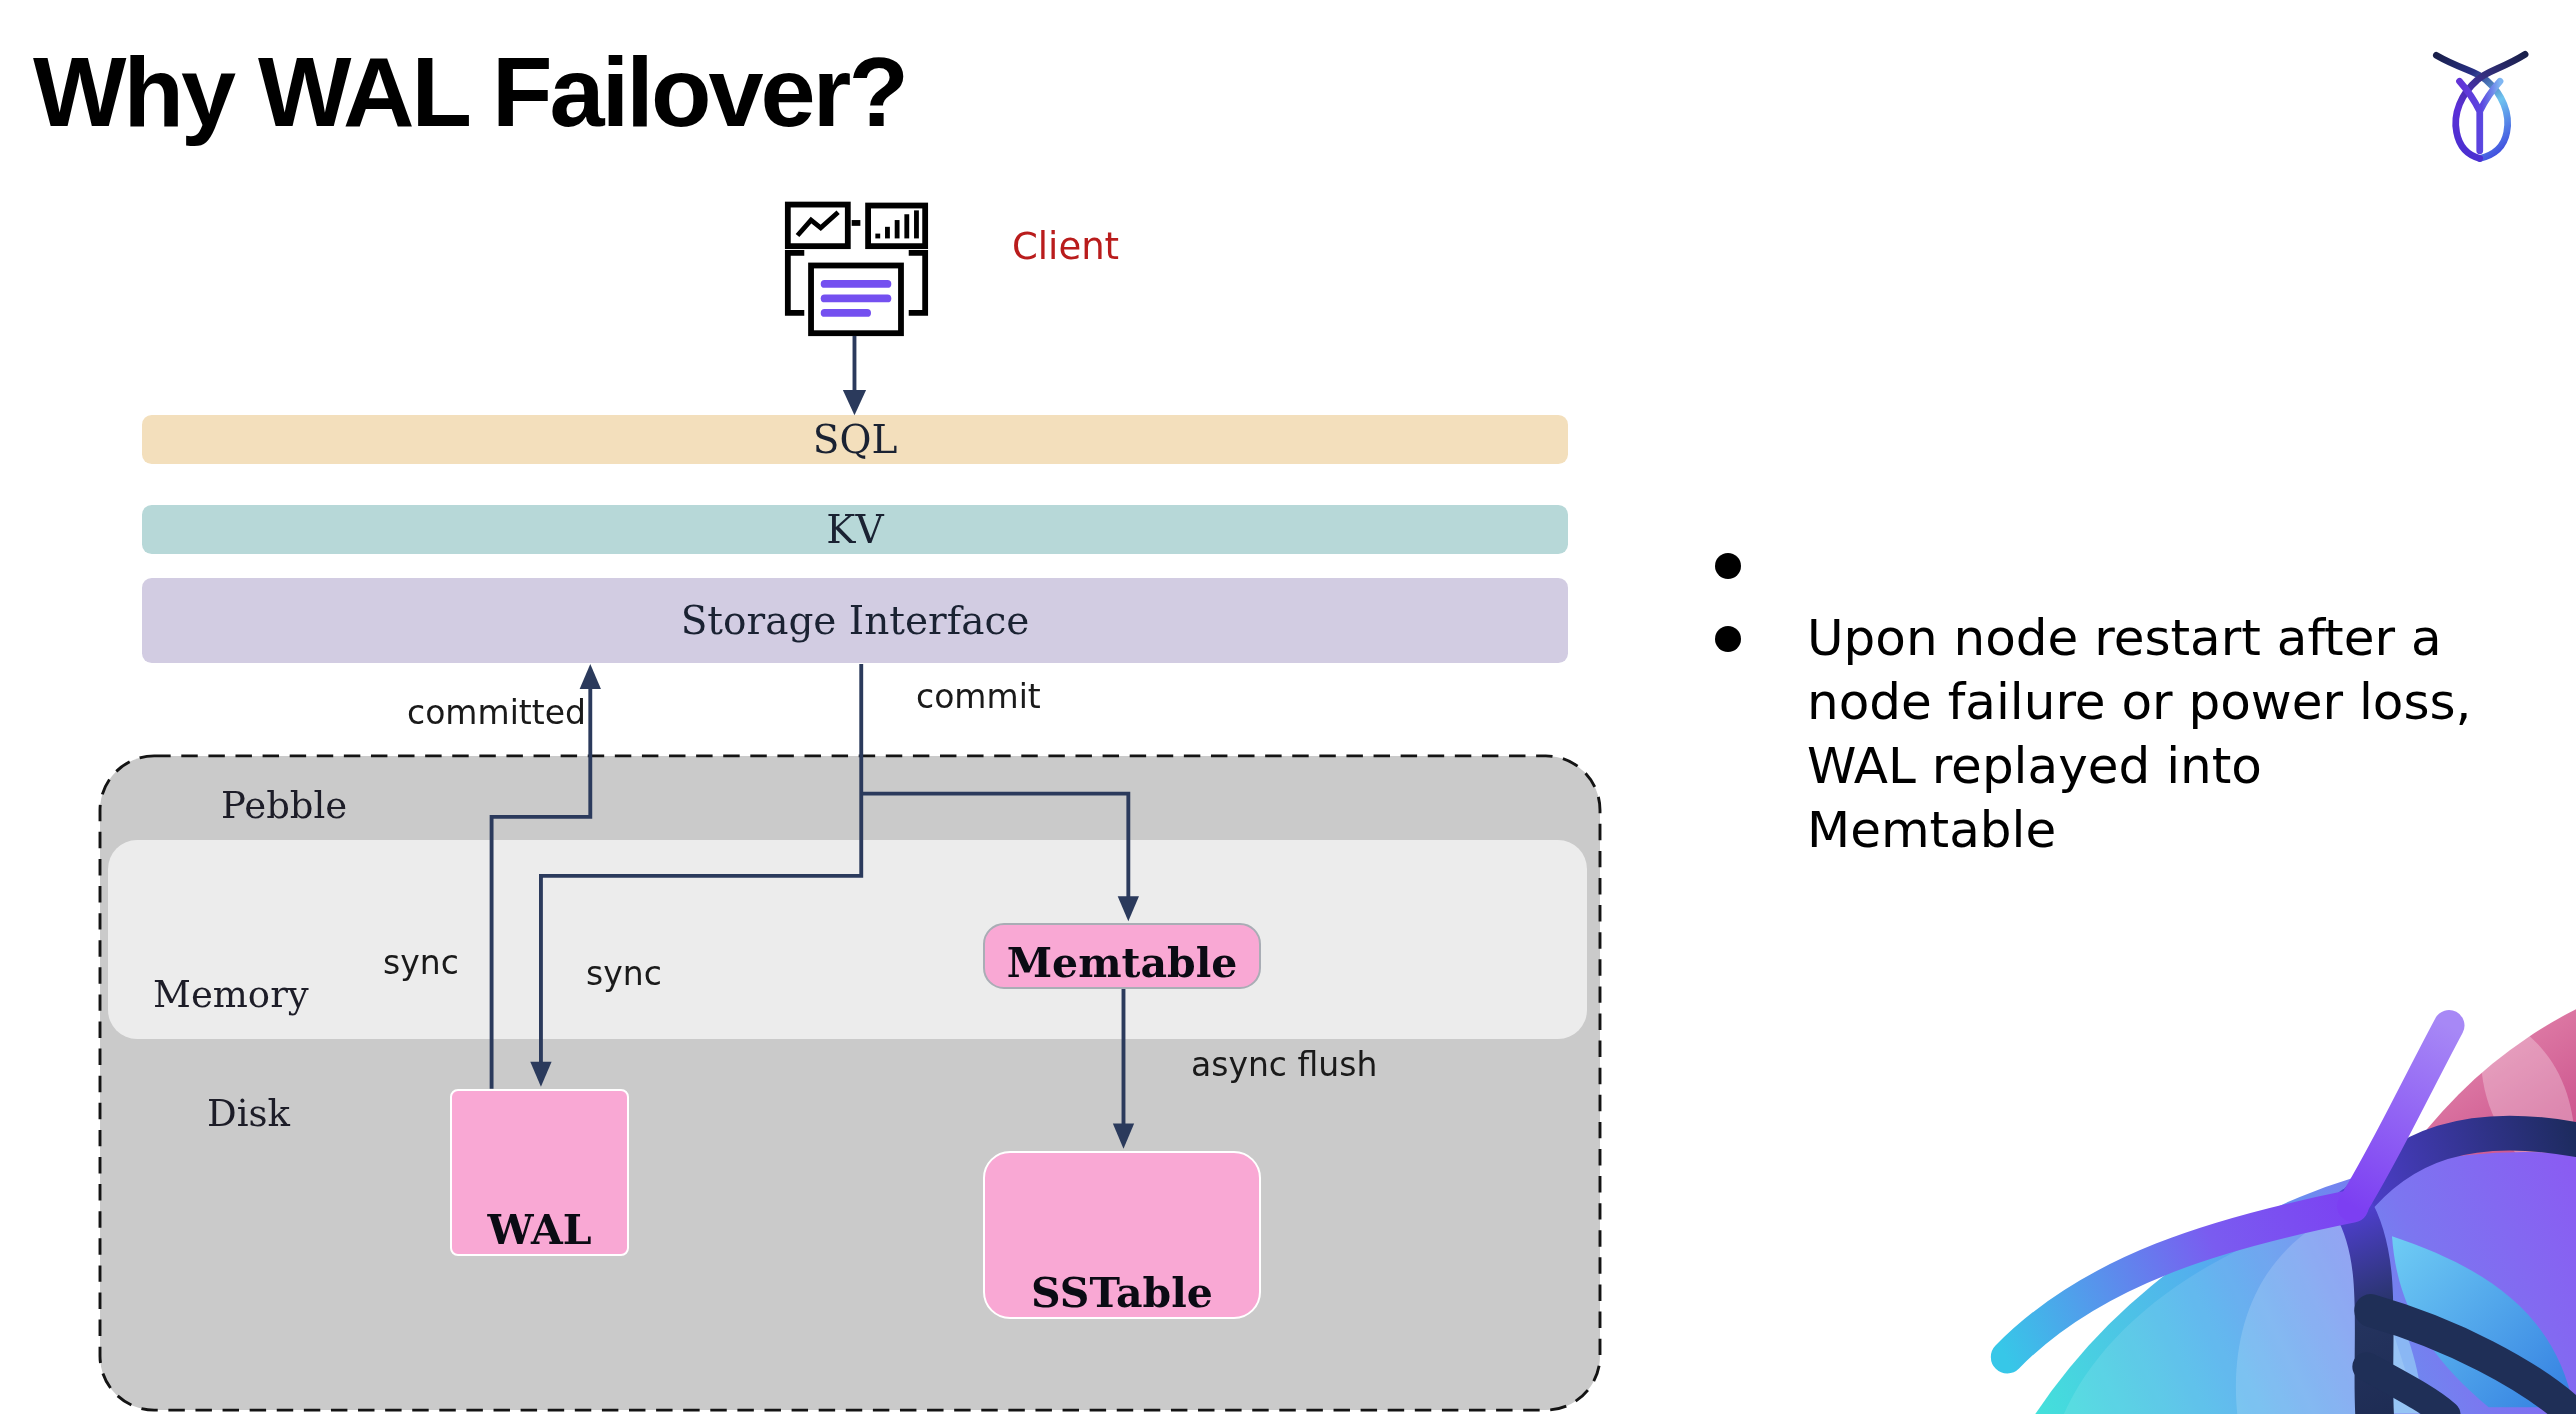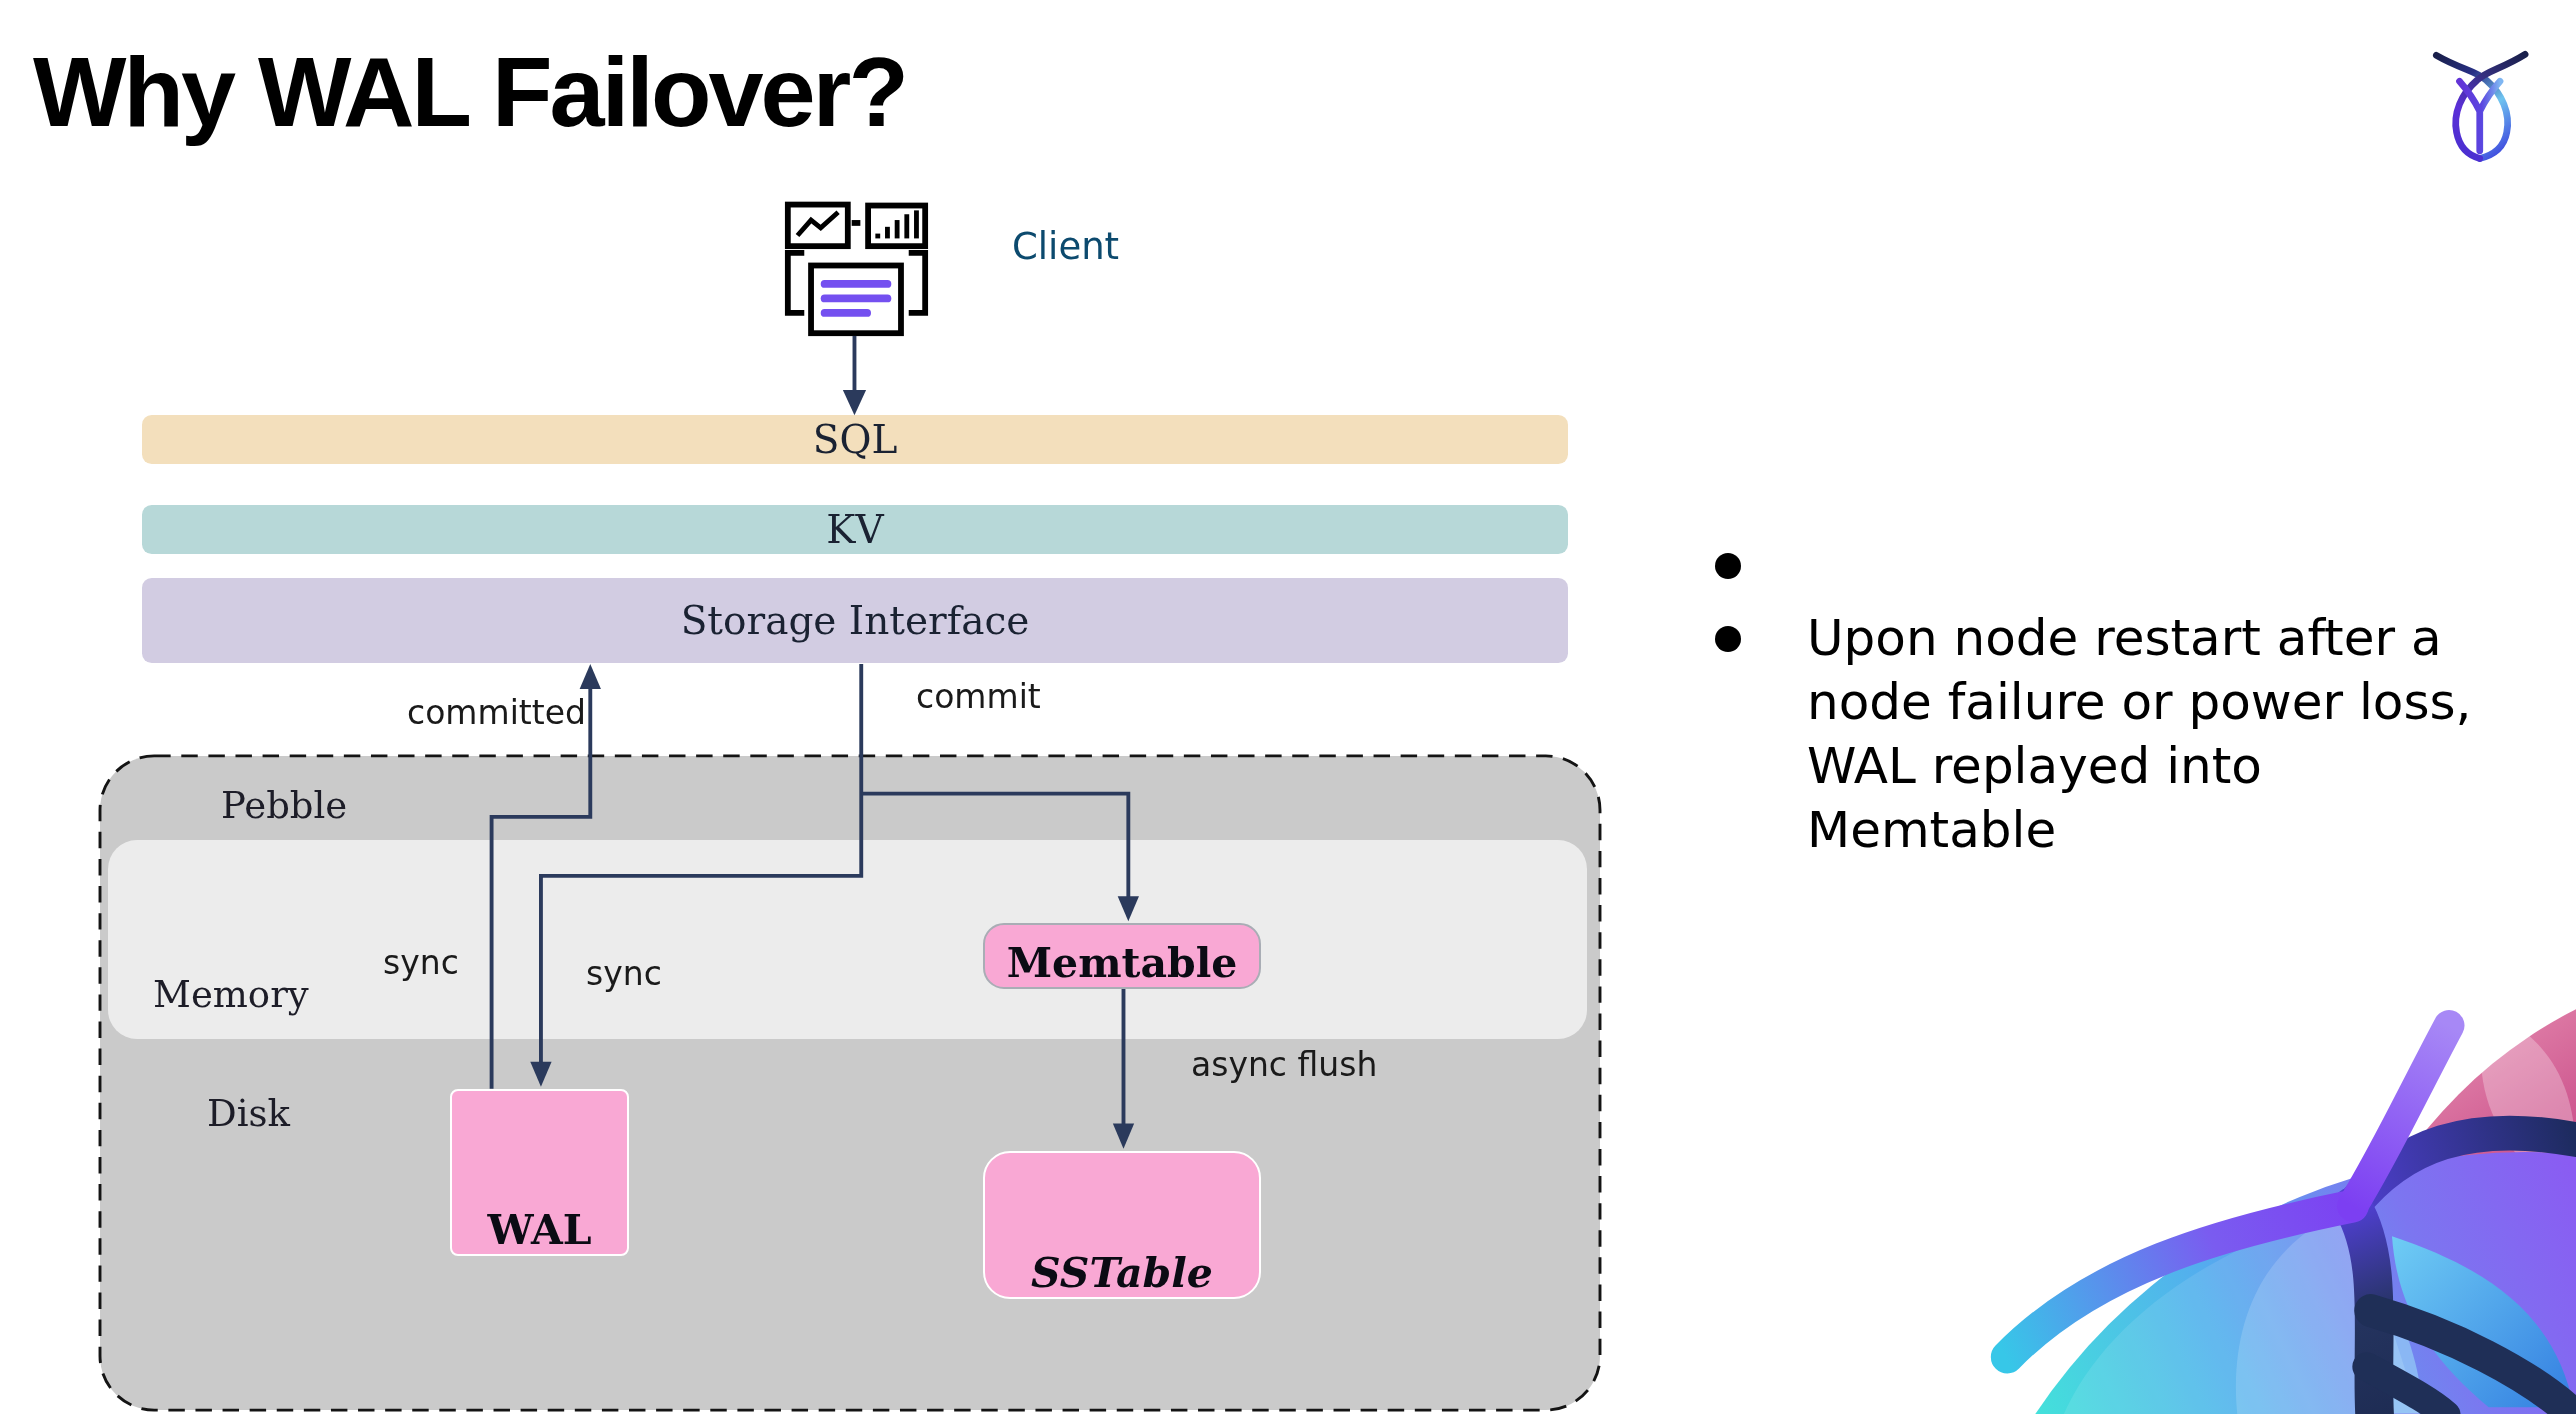--- a/index.html
+++ b/index.html
@@ -13,21 +13,21 @@
     position:absolute; left:33px; top:35px;
     font-family:Liberation Sans, sans-serif;
     font-weight:800; font-size:99px; letter-spacing:-2.9px; color:#000;
   }
   .logo { position:absolute; left:2419px; top:34px; width:135px; height:140px; }
 
   
   .client-icon { position:absolute; left:774px; top:192px; width:165px; height:147px; }
   .client-label {
     position:absolute; left:1012px; top:225px;
-    font-size:37px; color:#0c4a6e;
+    font-size:37px; color:#b91c1c;
   }
 
   
   .bar {
     position:absolute; left:142px; width:1426px; border-radius:9.7px;
     display:flex; align-items:center; justify-content:center;
     font-family:"DejaVu Serif", serif; font-size:39px; color:#1a2232;
   }
   .bar-sql { top:415px; height:49px; background:#f3dfbc; }
   .bar-kv { top:505px; height:49px; background:#b7d8d8; }
@@ -55,22 +55,22 @@
   }
   .node-wal {
     left:450px; top:1089px; width:179px; height:167px;
     border:2.9px solid #ffffff; border-radius:8px; font-size:41px;
   }
   .node-memtable {
     left:983px; top:923px; width:278px; height:66px;
     border:2.9px solid #a9adb5; border-radius:21px; font-size:41px;
   }
   .node-sstable {
-    left:983px; top:1151px; width:278px; height:148px;
-    border:2.9px solid #ffffff; border-radius:27px; font-size:41px;font-style:italic;
+    left:983px; top:1151px; width:278px; height:168px;
+    border:2.9px solid #ffffff; border-radius:27px; font-size:41px;
   }
 
   .arrows { position:absolute; left:0; top:0; width:2576px; height:1415px; pointer-events:none; }
 
   .edge-label { position:absolute; font-size:33px; color:#1a1a1a; }
   .lbl-committed { left:407px; top:693px; }
   .lbl-commit    { left:916px; top:677px; }
   .lbl-sync-a    { left:383px; top:943px; }
   .lbl-sync-b    { left:586px; top:954px; }
   .lbl-flush     { left:1191px; top:1045px; }

